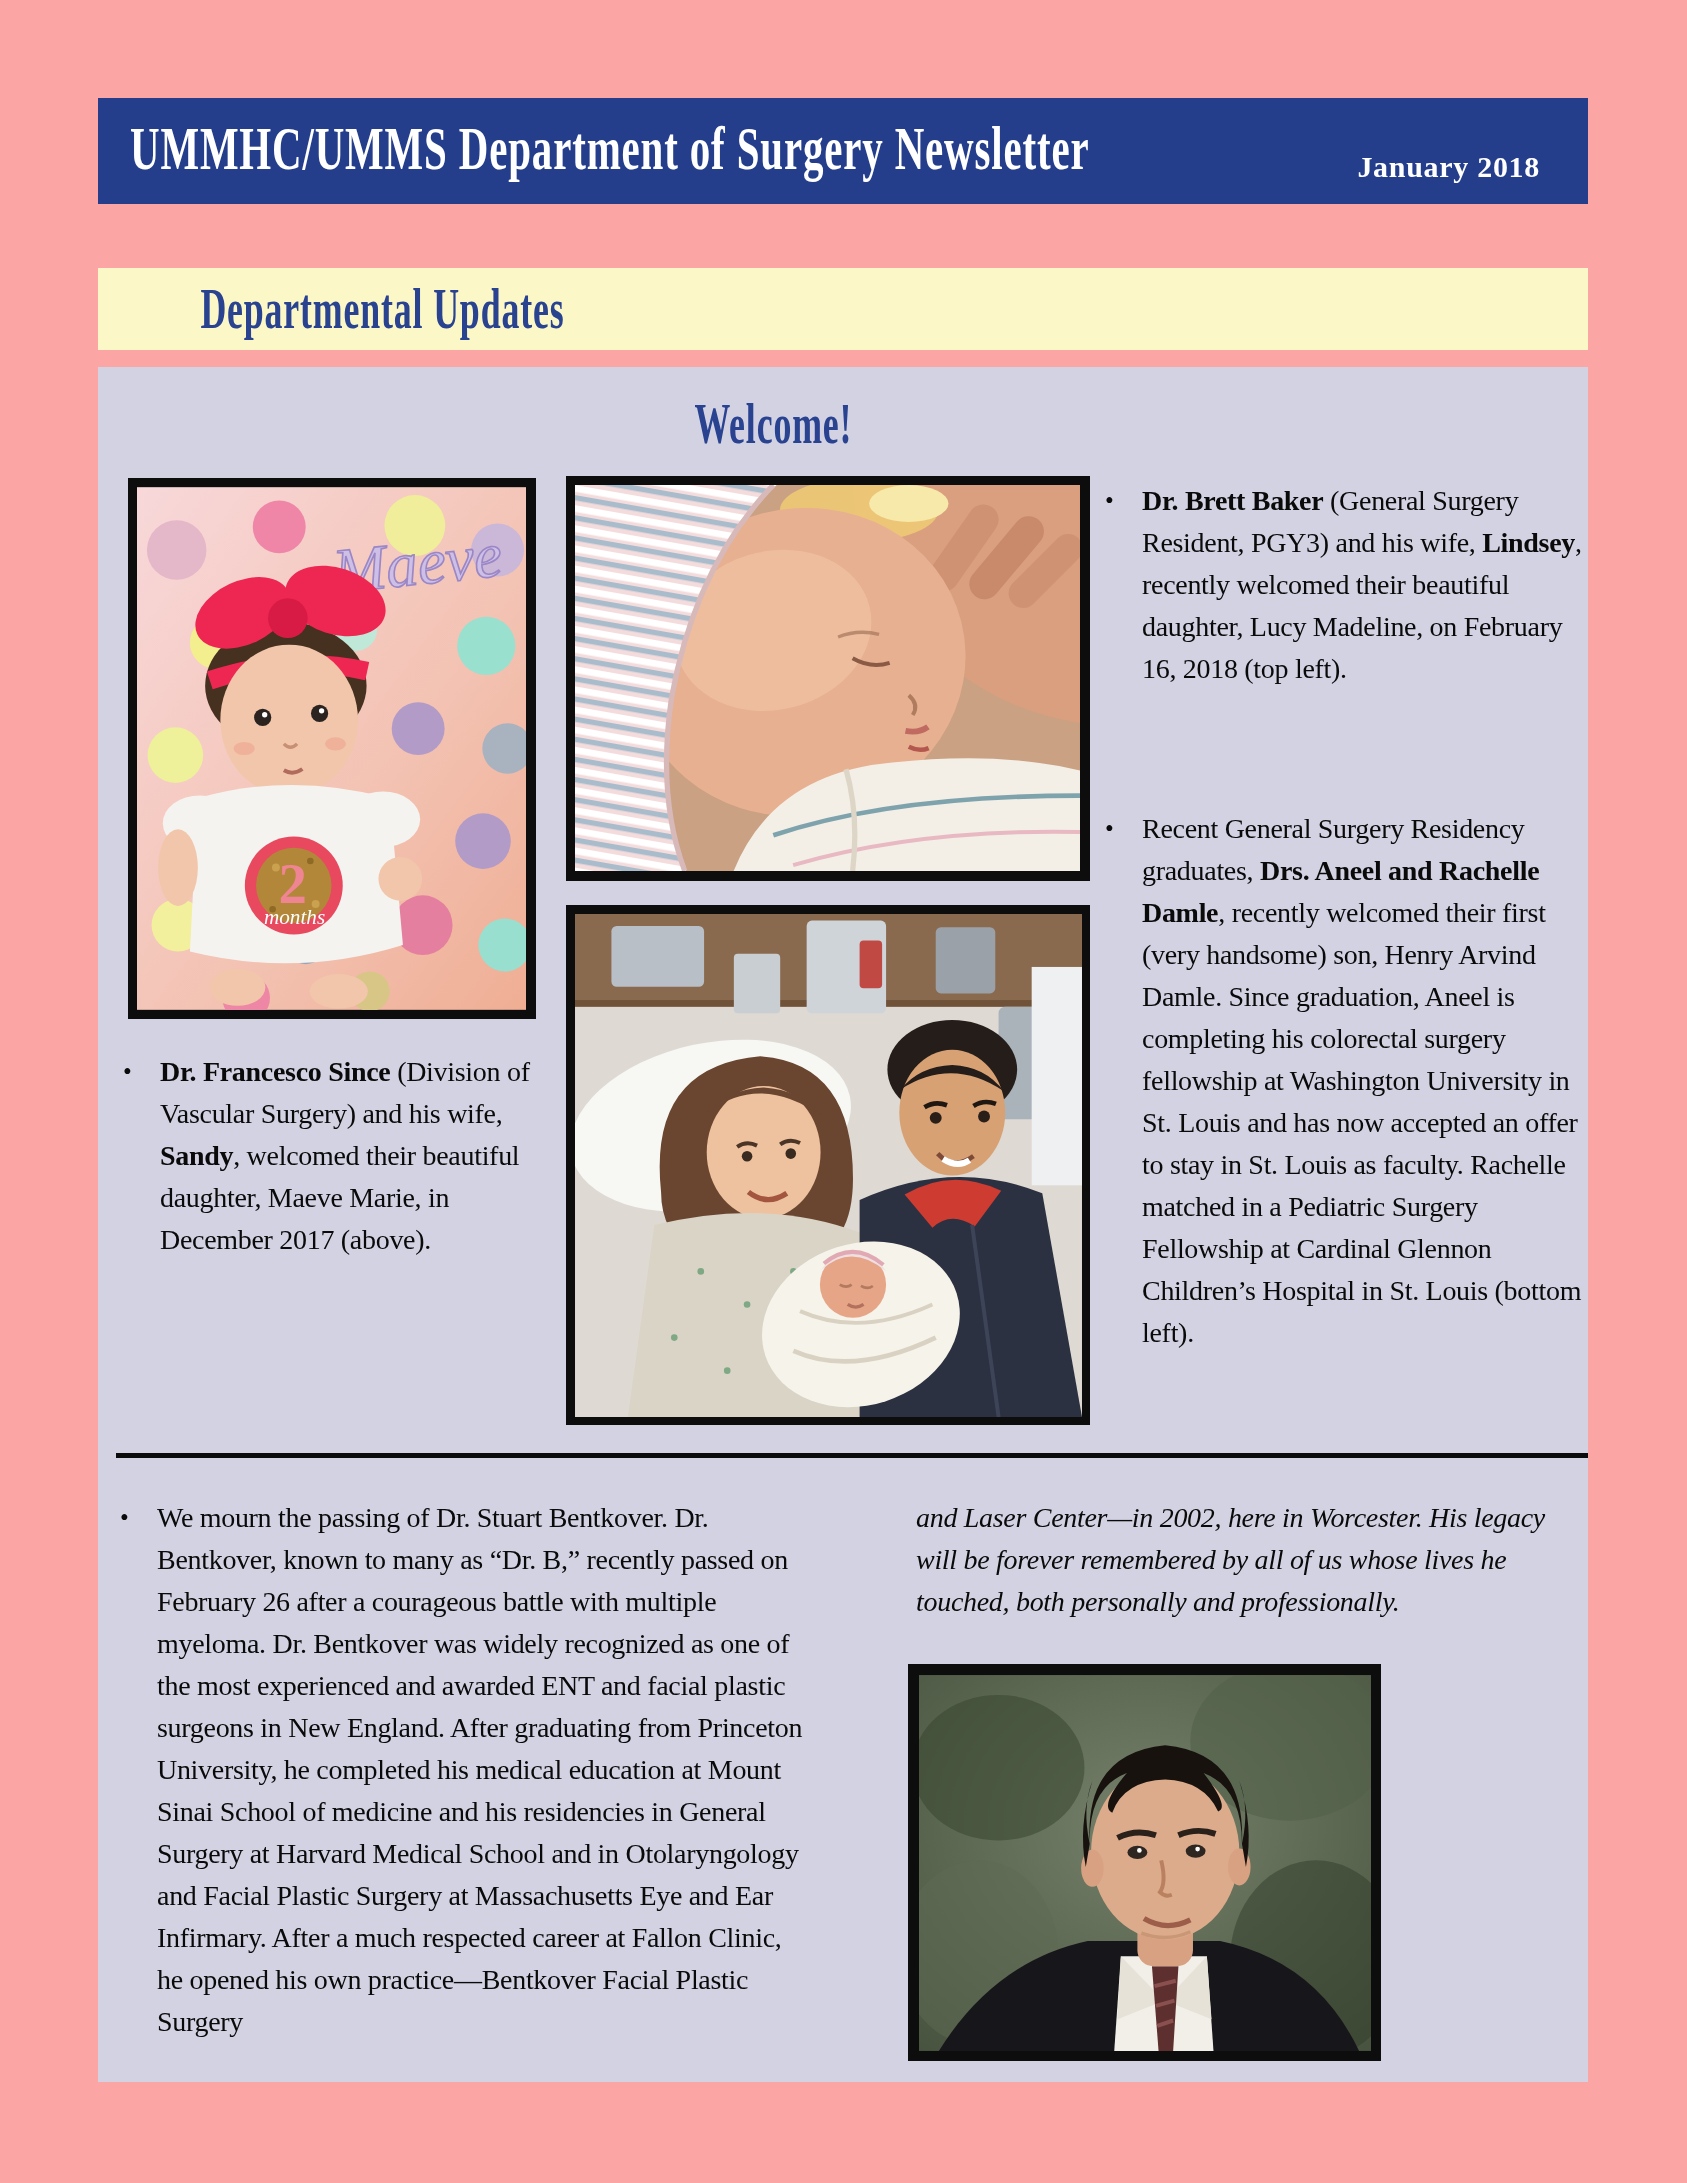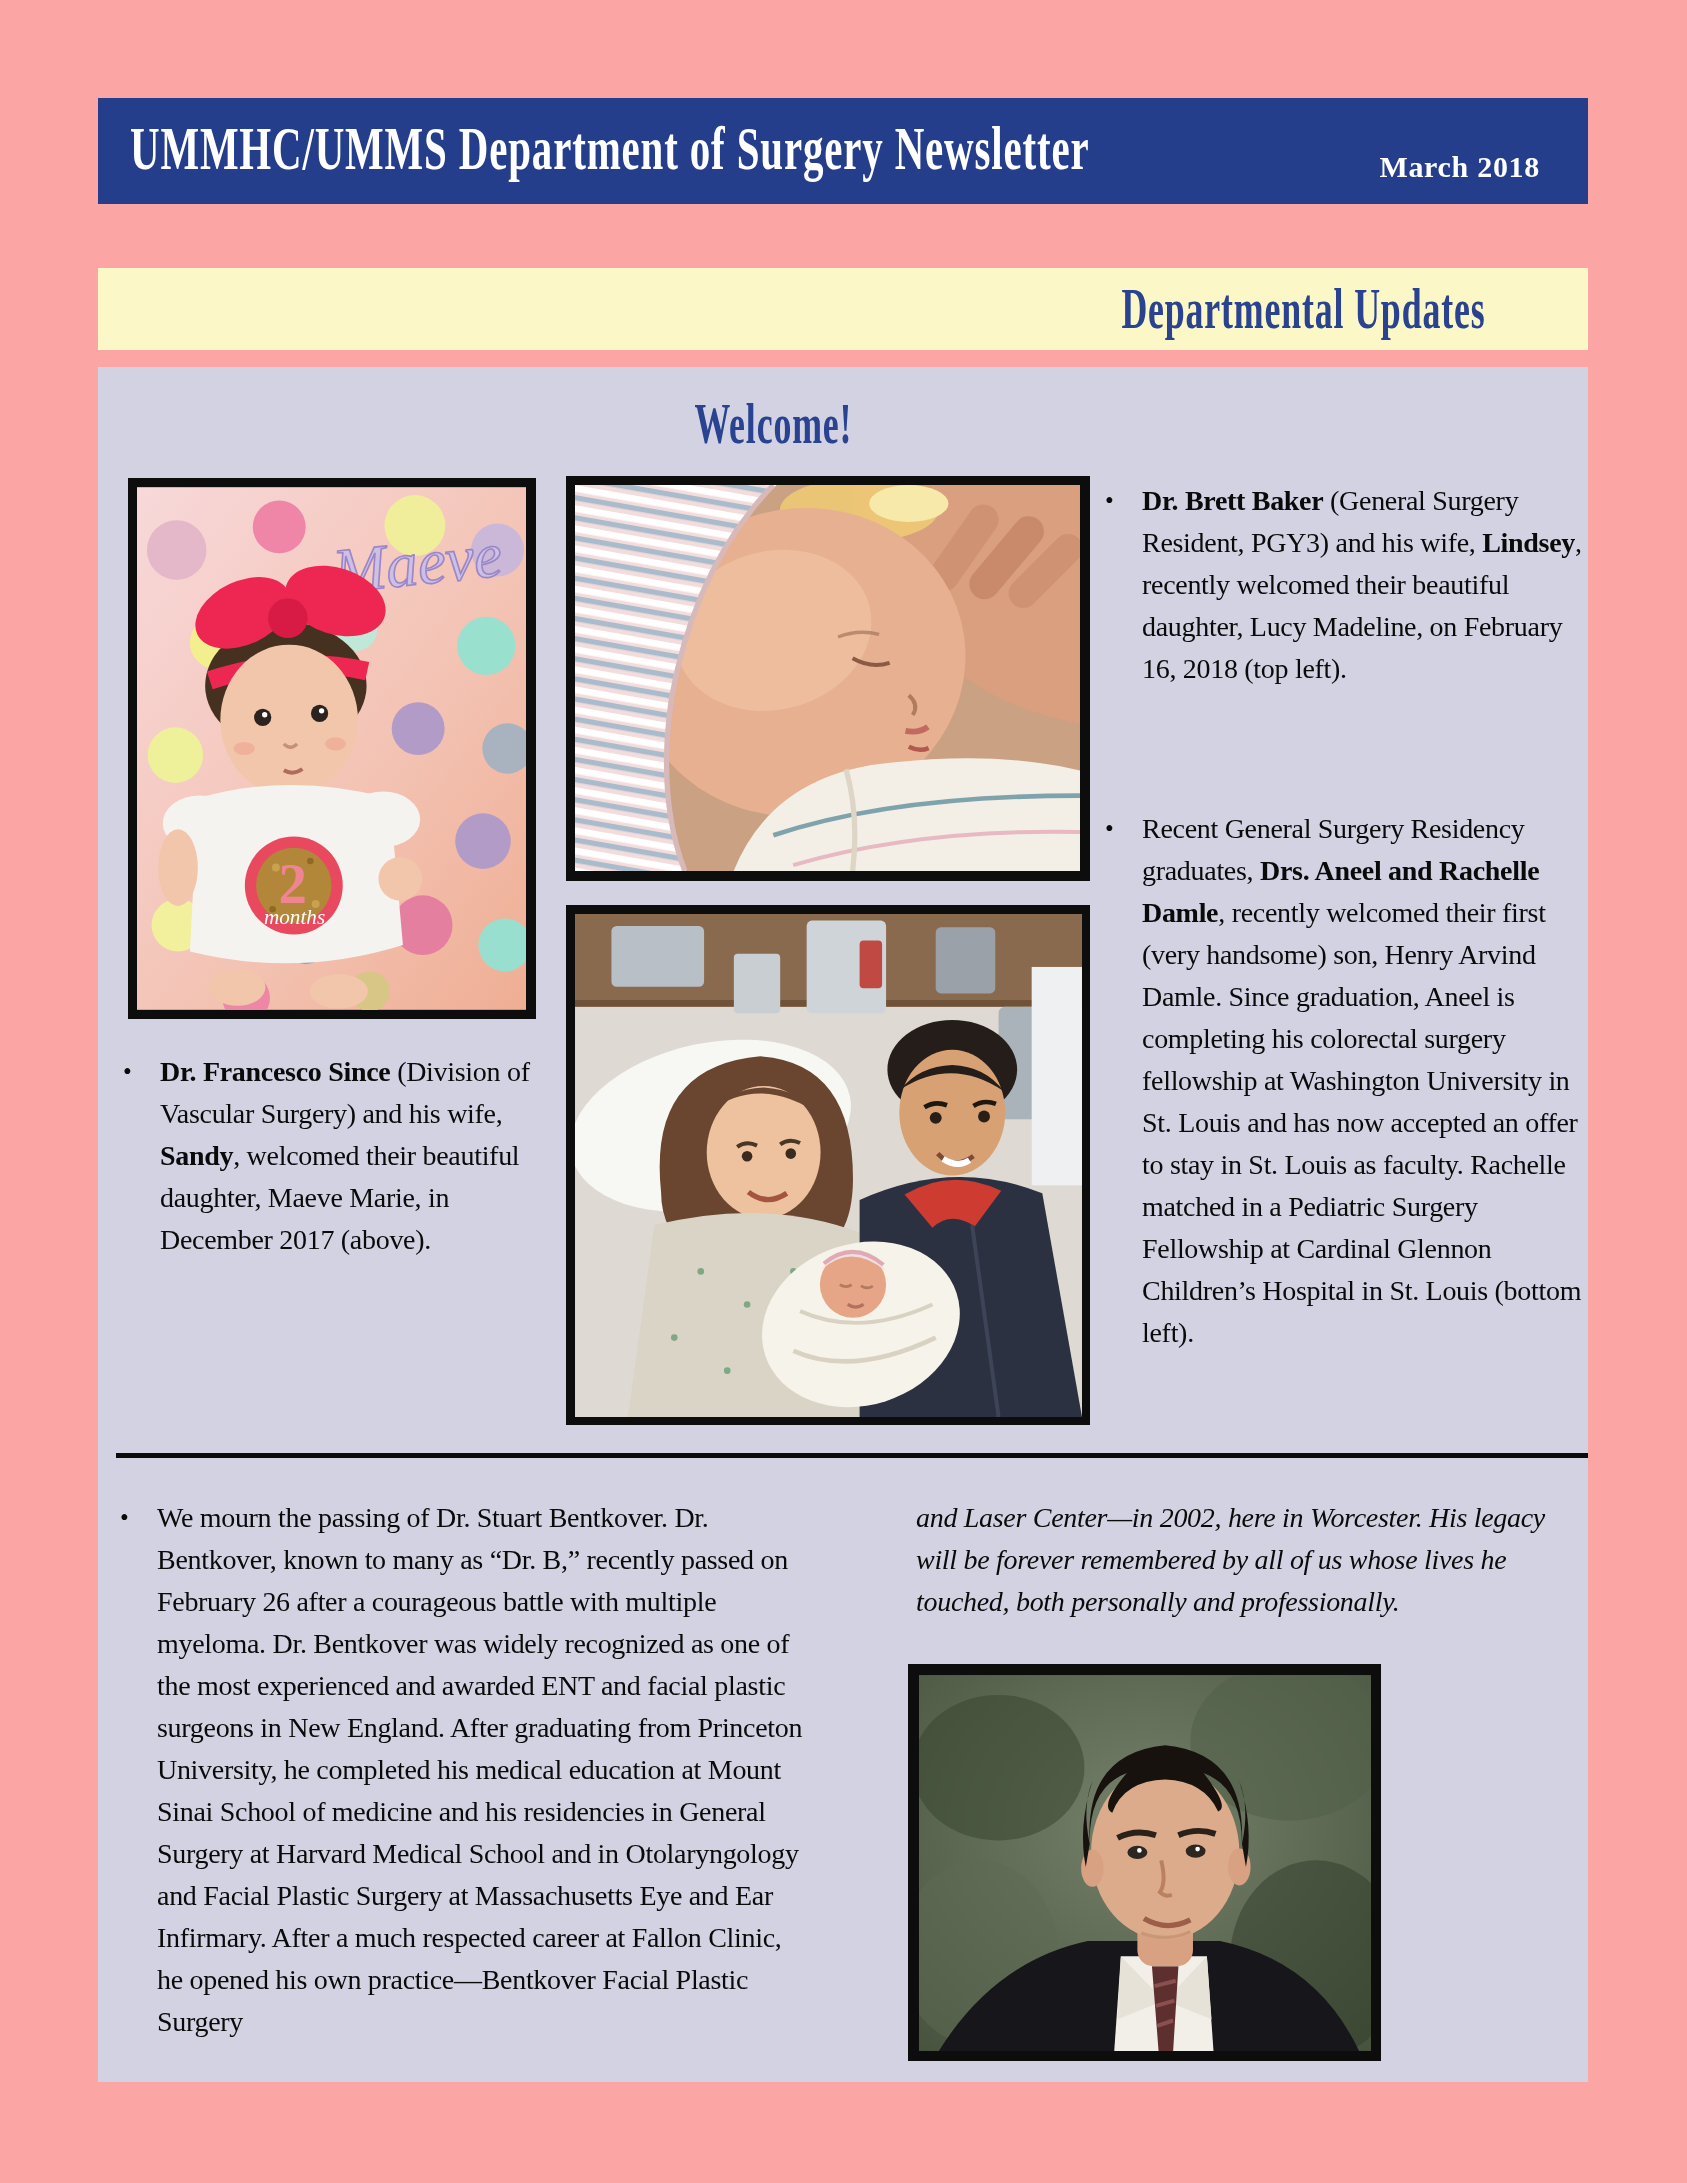--- a/index.html
+++ b/index.html
@@ -17,21 +17,21 @@
     transform:translateY(-54%) scaleX(0.66);transform-origin:left center;
     color:#ffffff;font-weight:bold;font-size:62px;letter-spacing:1.3px;white-space:nowrap;
   }
   .issue-date{
     position:absolute;right:48px;bottom:20px;color:#ffffff;
     font-weight:bold;font-size:30px;letter-spacing:0.7px;
   }
   
   .banner{
     position:absolute;left:98px;top:268px;width:1490px;height:82px;
-    background:#FBF7C6;display:flex;align-items:center;justify-content:flex-end;
+    background:#FBF7C6;display:flex;align-items:center;justify-content:flex-start;
   }
   .banner-title,.welcome-heading-text{
     display:inline-block;transform:scaleX(0.64);transform-origin:center;
     color:#2A4391;font-weight:bold;font-size:56px;letter-spacing:1.3px;white-space:nowrap;
   }
   
   .main-section{
     position:absolute;left:98px;top:367px;width:1490px;height:1715px;
     background:#D2D2E3;
   }
@@ -61,21 +61,21 @@
   .mourn-left{left:120px;top:1497px;width:689px;}
   .mourn-right{left:916px;top:1497px;width:670px;}
 </style>
 </head>
 <body>
 
 <div class="page">
 
   <div class="header-bar">
     <div class="newsletter-title">UMMHC/UMMS Department of Surgery Newsletter</div>
-    <div class="issue-date">March 2018</div>
+    <div class="issue-date">January 2018</div>
   </div>
 
   <div class="banner">
     <span class="banner-title">Departmental Updates</span>
   </div>
 
   <div class="main-section"></div>
 
   <div class="welcome-heading">
     <span class="welcome-heading-text">Welcome!</span>

